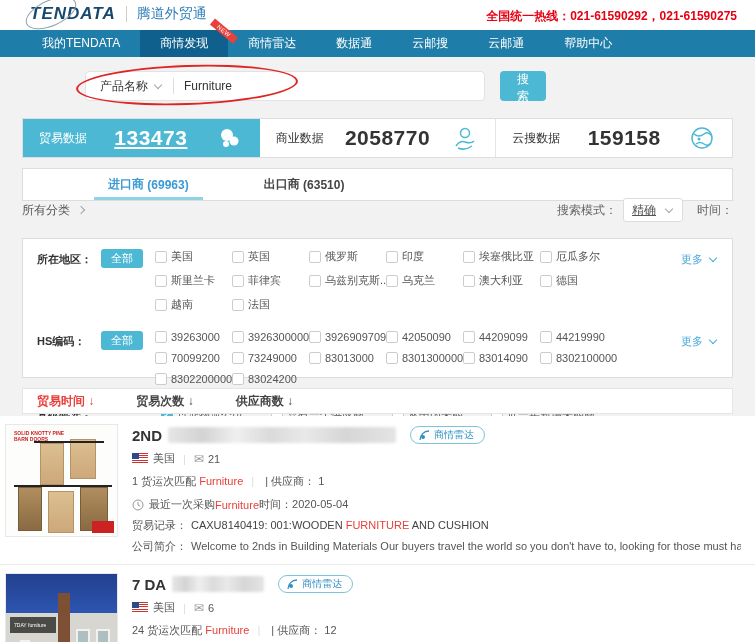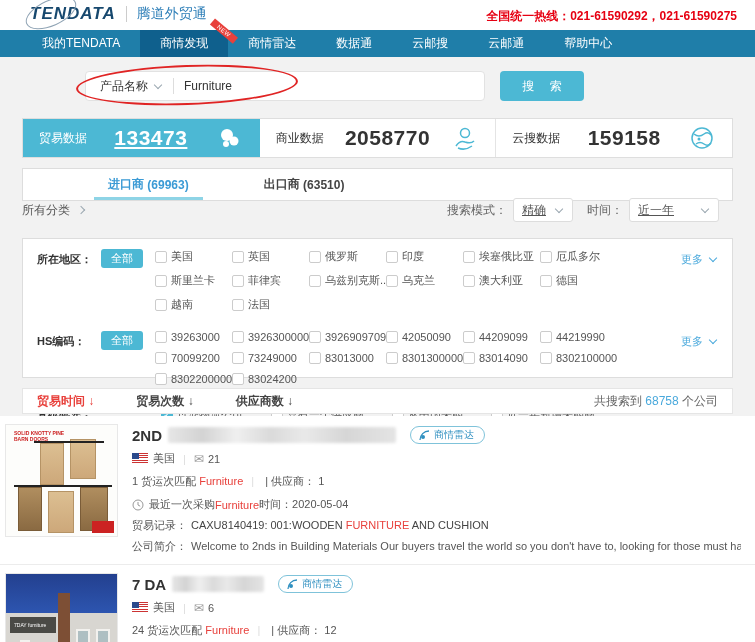--- a/index.html
+++ b/index.html
@@ -25,21 +25,21 @@
     font-size:6px; line-height:8px; padding:0 7px; transform:rotate(40deg); letter-spacing:0.5px; }
 
   
   .search-sec { position:absolute; left:0; top:57px; width:755px; height:58px; background:#f2f2f2; }
   .search-box { position:absolute; left:85px; top:14px; width:400px; height:30px; background:#fff;
     border:1px solid #e2e2e2; border-radius:4px; display:flex; align-items:center; }
   .search-cat { display:flex; align-items:center; padding:0 10px 0 14px; font-size:12px; color:#333; cursor:pointer; }
   .search-divider { width:1px; height:16px; background:#ddd; }
   .search-input { border:none; outline:none; flex:1; font-size:12px; color:#333; padding:0 10px;
     font-family:"Liberation Sans","DejaVu Sans",sans-serif; background:transparent; }
-  .search-btn { position:absolute; left:500px; top:14px; width:84px; height:30px; background:#4cb8d4; color:#fff;
+  .search-btn { position:absolute; left:500px; top:14px; width:46px; height:30px; background:#4cb8d4; color:#fff;
     border:none; border-radius:4px; font-size:12px; letter-spacing:6px; padding-left:6px; cursor:pointer;
     font-family:"Liberation Sans","DejaVu Sans",sans-serif; }
   .annot-ellipse { position:absolute; left:76px; top:8px; width:222px; height:40px;
     border:2.5px solid #e02424; border-radius:50%; transform:rotate(-2deg); pointer-events:none; }
 
   .chev { display:inline-block; width:6px; height:6px; border-right:1.5px solid #9aa7b0; border-bottom:1.5px solid #9aa7b0;
     transform:rotate(45deg); margin:0 2px 2px 7px; }
   .chev.blue { border-color:#4aa9dc; }
   .chev-r { display:inline-block; width:6px; height:6px; border-right:1.5px solid #9aa7b0; border-bottom:1.5px solid #9aa7b0;
     transform:rotate(-45deg); margin-left:5px; margin-bottom:1px; }
@@ -229,24 +229,20 @@
     <span>所有分类</span>
     <span class="chev-r"></span>
   </span>
   <div class="tool-right">
     <span>搜索模式：</span>
     <span class="mini-select">
       <span>精确</span>
       <span class="chev"></span>
     </span>
     <span>时间：</span>
-    <span class="mini-select" style="width:90px">
-      <span>近一年</span>
-      <span class="chev"></span>
-    </span>
   </div>
 </div>
 
 <div class="filterbox">
   <div class="frow">
     <div class="flabel">所在地区：</div>
     <div class="fall">全部</div>
     <div class="fopts">
       <label class="opt">
           <span class="cb"></span>
@@ -407,21 +403,20 @@
     <span class="sort-arrow">↓</span>
   </span>
   <span class="sort-item">
     <span>贸易次数</span>
     <span class="sort-arrow">↓</span>
   </span>
   <span class="sort-item">
     <span>供应商数</span>
     <span class="sort-arrow">↓</span>
   </span>
-  <span class="result-count"><span>共搜索到 </span><b>68758</b><span> 个公司</span></span>
 </div>
 
 <div class="results">
 
   <div class="card">
     <div class="thumb barn">
       <div class="bd-title">SOLID KNOTTY PINE BARN DOORS</div>
       <div class="door" style="left:34px;top:18px;width:24px;height:42px"></div>
       <div class="door" style="left:64px;top:14px;width:26px;height:40px"></div>
       <div class="door dark" style="left:12px;top:62px;width:24px;height:44px"></div>

